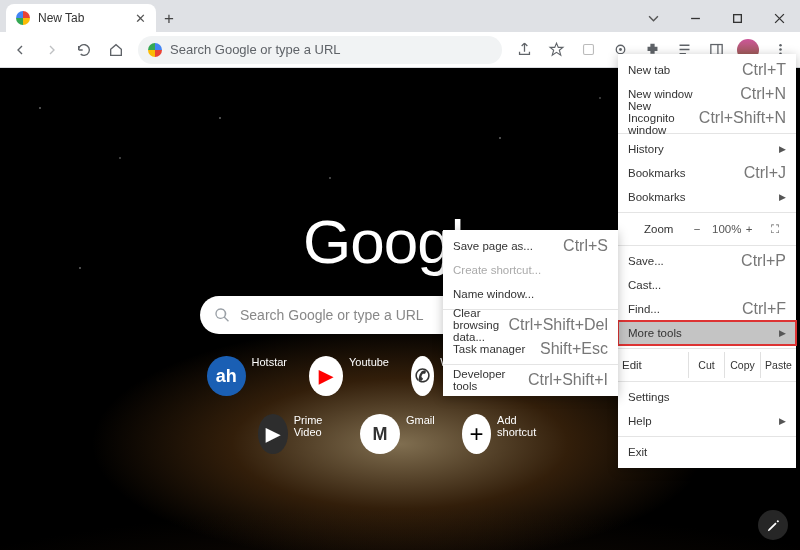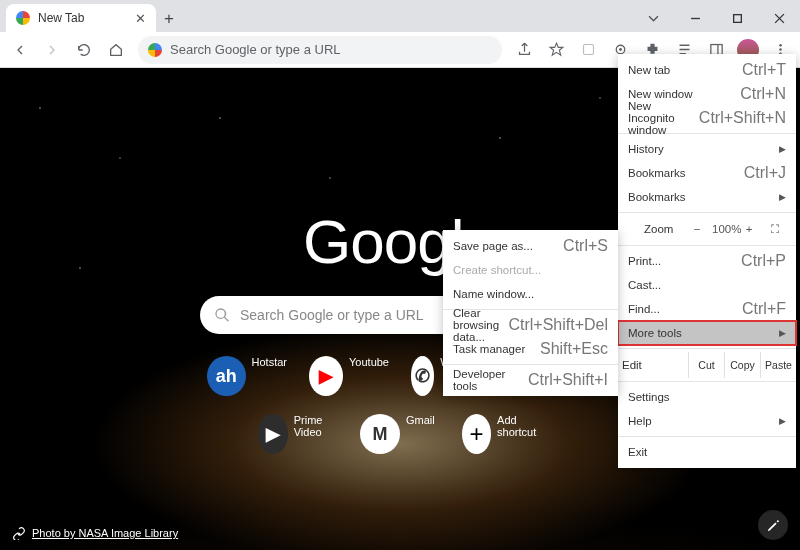--- a/index.html
+++ b/index.html
@@ -215,26 +215,20 @@
         <div class="sc">
           <div class="scicon ">M</div>
           <span>Gmail</span>
         </div>
         <div class="sc">
           <div class="scicon add">+</div>
           <span>Add shortcut</span>
         </div>
       </div>
   </div>
-  <div class="credit">
-    <svg viewBox="0 0 24 24">
-        <path d="M10 14a5 5 0 0 0 7 0l3-3a5 5 0 0 0-7-7l-1 1m2 9a5 5 0 0 0-7 0l-3 3a5 5 0 0 0 7 7l1-1" stroke="#fff" fill="none" stroke-width="2"></path>
-      </svg>
-    <span style="text-decoration:underline">Photo by NASA Image Library</span>
-  </div>
   <div class="editbtn">
     <svg viewBox="0 0 24 24">
         <path d="M3 21l3-1 11-11-2-2L4 18l-1 3zM17 5l2 2 2-2-2-2-2 2z"></path>
       </svg>
   </div>
 </div>
 
 <div class="menu">
   <div class="mrow">
       <span>New tab</span>
@@ -264,21 +258,21 @@
   <div class="msep"></div>
   <div class="zoomrow">
     <span class="lbl">Zoom</span>
     <span class="zctl">−</span>
     <span class="zctl">100%</span>
     <span class="zctl">+</span>
     <span class="zctl">⛶</span>
   </div>
   <div class="msep"></div>
   <div class="mrow">
-      <span>Print...</span>
+      <span>Save...</span>
       <span class="shortcut">Ctrl+P</span>
     </div>
   <div class="mrow">
       <span>Cast...</span>
     </div>
   <div class="mrow">
       <span>Find...</span>
       <span class="shortcut">Ctrl+F</span>
     </div>
   <div class="mrow hi">

